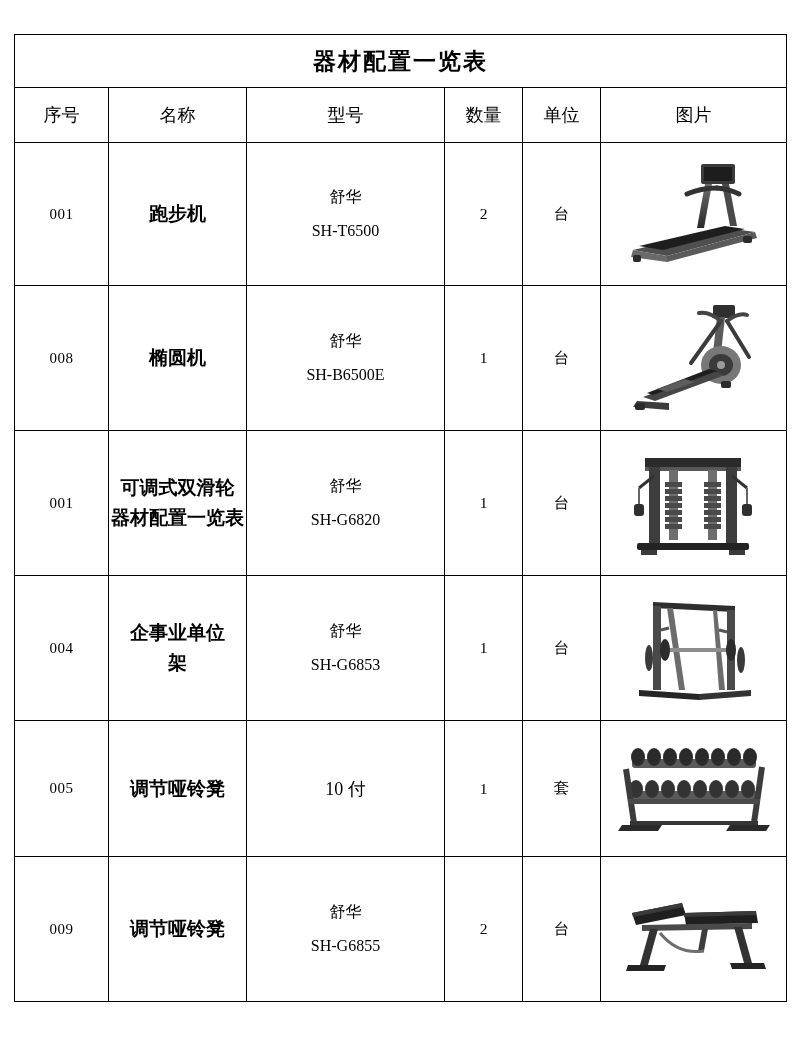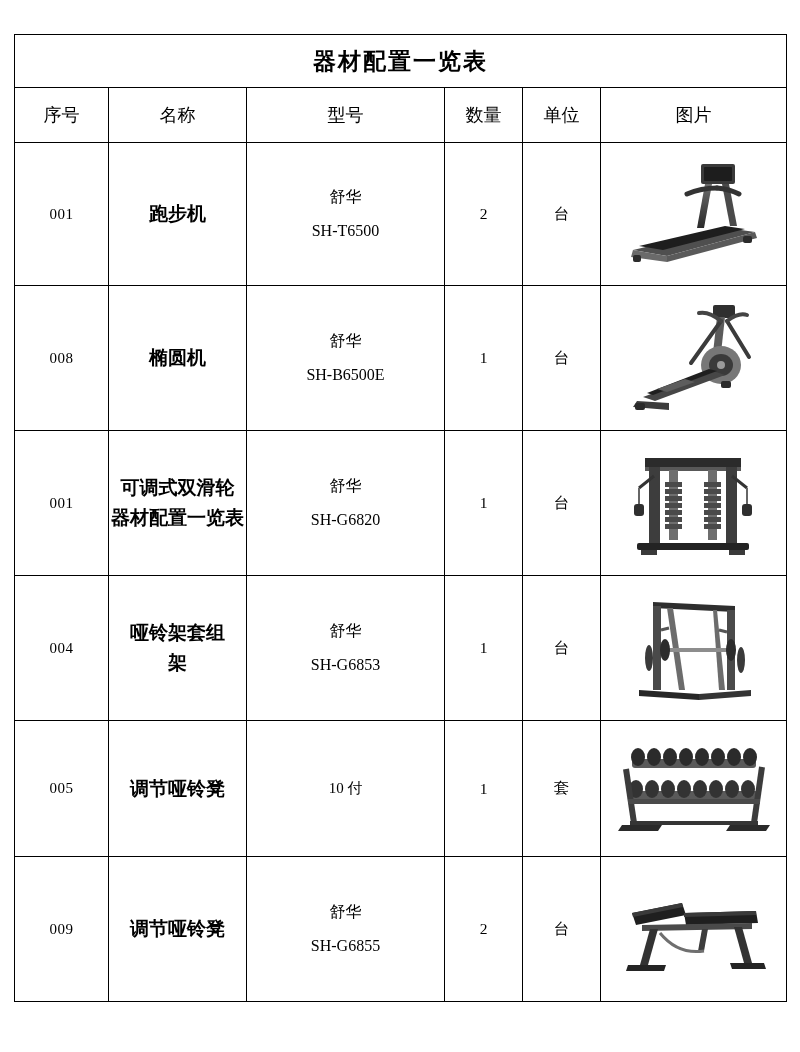--- a/index.html
+++ b/index.html
@@ -54,21 +54,21 @@
     line-height: 30px;
     padding: 0 6px;
     font-weight: bold;
   }
   .model-cell {
     font-size: 16px;
     line-height: 34px;
   }
   .model-cell .brand { display: block; }
   .model-cell .code { display: block; }
-  .model-single { font-size: 15px; }
+  .model-single { font-size: 18px; }
   .qty-cell, .unit-cell {
     font-size: 15.5px;
   }
   .pic-cell {
     padding: 4px 2px;
   }
   .note-cell {
     height: 58px;
     font-size: 15.5px;
     font-weight: bold;
@@ -248,21 +248,21 @@
               <rect x="32" y="108" width="16" height="5" fill="#3a3a3a"></rect>
               <rect x="120" y="108" width="16" height="5" fill="#3a3a3a"></rect>
             </svg>
           </span>
         </td>
       </tr>
 
       <tr class="row-h-4">
         <td class="seq-cell">004</td>
         <td class="name-cell">
-          <div>哑铃架套组</div>
+          <div>企事业单位</div>
           <div>架</div>
         </td>
         <td class="model-cell">
           <span class="brand">舒华</span>
           <span class="code">SH-G6853</span>
         </td>
         <td class="qty-cell">1</td>
         <td class="unit-cell">台</td>
         <td class="pic-cell">
           <span>

